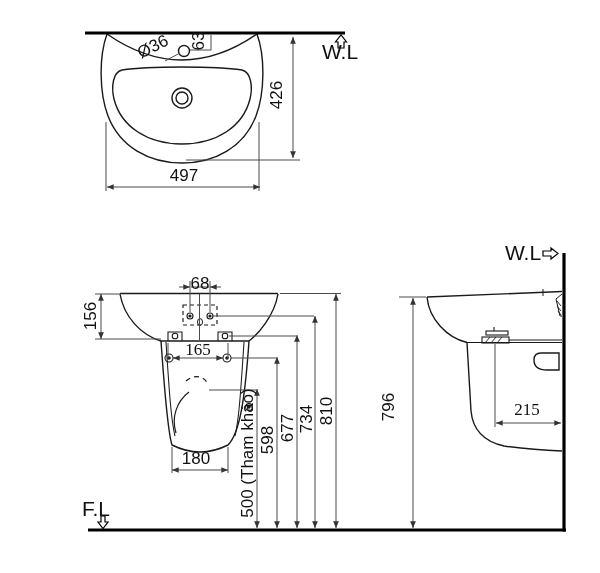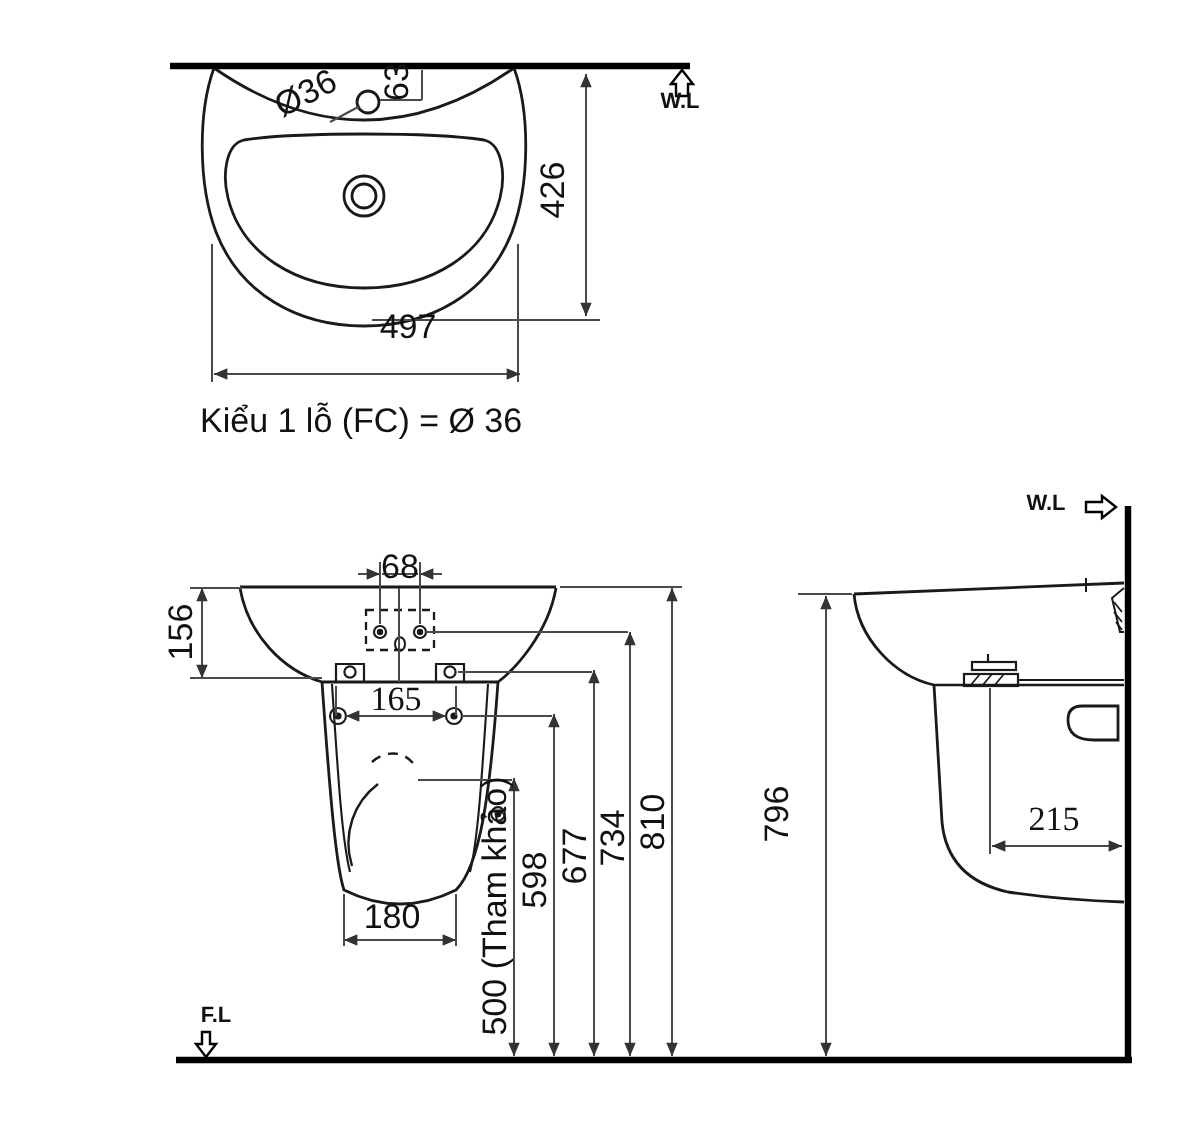--- a/index.html
+++ b/index.html
@@ -10,21 +10,21 @@
   .canvas svg{position:absolute;left:0;top:0;}
   .t{
     position:absolute;font-size:17px;color:#111;white-space:nowrap;
     transform:translate(-50%,-50%);line-height:1.05;
   }
   .rot{transform:translate(-50%,-50%) rotate(-90deg);}
   .diag{transform:translate(-50%,-50%) rotate(-27deg);}
   .la{transform:none;}
   .cap{font-size:17px;}
   .note{font-size:16px;}
-  .lab{font-size:11px;font-weight:bold;}
+  .lab{font-size:21px;}
 </style>
 </head>
 <body>
 
 <div class="canvas">
 
 <svg width="600" height="573" viewBox="0 0 600 573">
   <defs>
     <marker id="ar" viewBox="0 0 10 10" refX="9.4" refY="5" markerWidth="7.5" markerHeight="7.5" orient="auto-start-reverse">
       <path d="M0.5,1.2 L9.5,5 L0.5,8.8 Z" fill="#333"></path>
@@ -172,34 +172,33 @@
 
   <line x1="88" y1="530" x2="566" y2="530" stroke="#000" stroke-width="3.2"></line>
 
   <path d="M101,516 L105,516 L105,522 L108,522 L103,528.5 L98,522 L101,522 Z" fill="#fff" stroke="#000" stroke-width="1.2"></path>
 </svg>
 
 <div class="t lab" style="left:340px;top:52px;">W.L</div>
 <div class="t rot" style="left:199px;top:41px;">63</div>
 <div class="t diag" style="left:153px;top:47px;">Ø36</div>
 <div class="t rot" style="left:277px;top:95px;">426</div>
-<div class="t" style="left:184px;top:164px;margin-left:20px;">497</div>
-
-<div class="t la cap" style="left:100px;top:202px;">Kiểu 1 lỗ (FC) = Ø 36</div>
+<div class="t" style="left:184px;top:176px;">497</div>
+
 
 <div class="t" style="left:200px;top:284px;">68</div>
 <div class="t rot" style="left:91px;top:316px;">156</div>
 <div class="t" style="left:198px;top:350px;font-family:Liberation Serif, serif;">165</div>
 <div class="t" style="left:196px;top:459px;">180</div>
 
 <div class="t rot" style="left:248px;top:453px;">500 (Tham khảo)</div>
 <div class="t rot" style="left:268px;top:440px;">598</div>
 <div class="t rot" style="left:288px;top:428px;">677</div>
 <div class="t rot" style="left:307px;top:419px;">734</div>
 <div class="t rot" style="left:327px;top:411px;">810</div>
 
-<div class="t lab" style="left:108px;top:509px;">F.L</div>
+<div class="t lab" style="left:96px;top:509px;">F.L</div>
 
 <div class="t lab" style="left:523px;top:253px;">W.L</div>
 <div class="t" style="left:527px;top:410px;font-family:Liberation Serif, serif;">215</div>
 <div class="t rot" style="left:389px;top:407px;">796</div>
 
 </div>
 
 </body></html>

